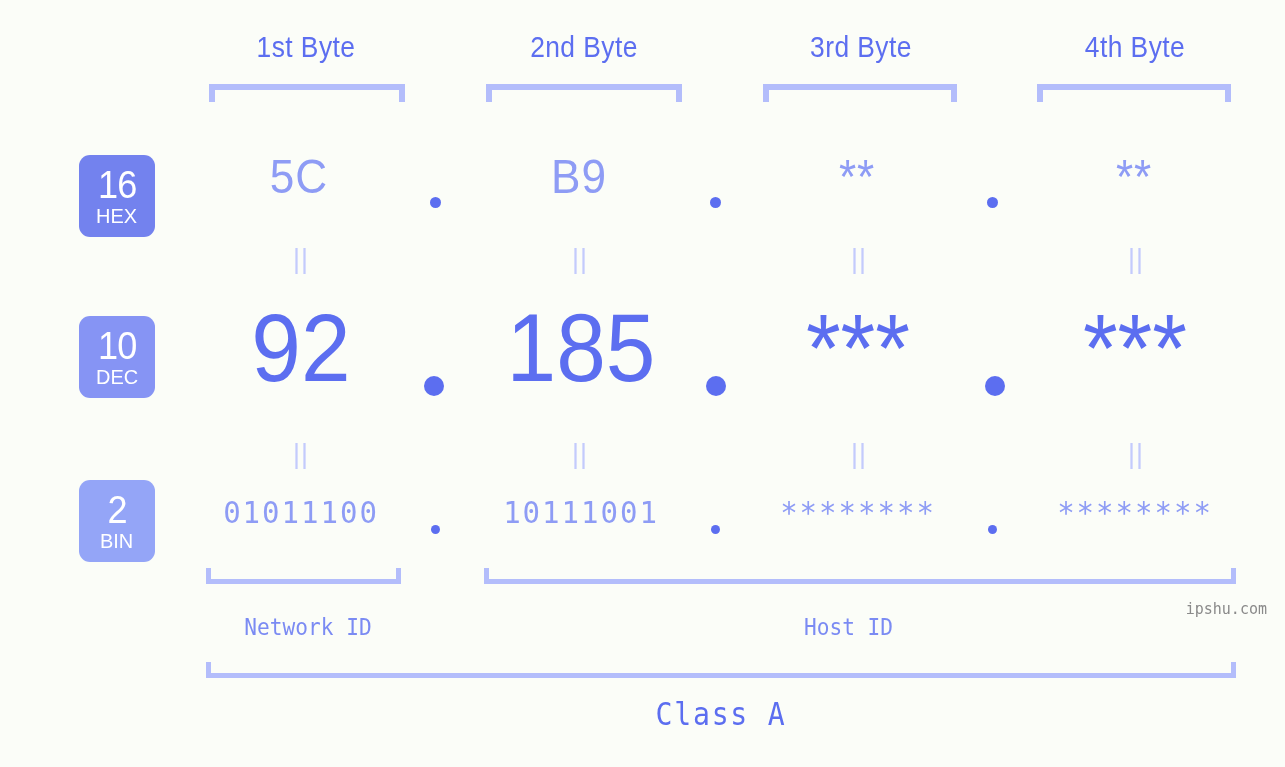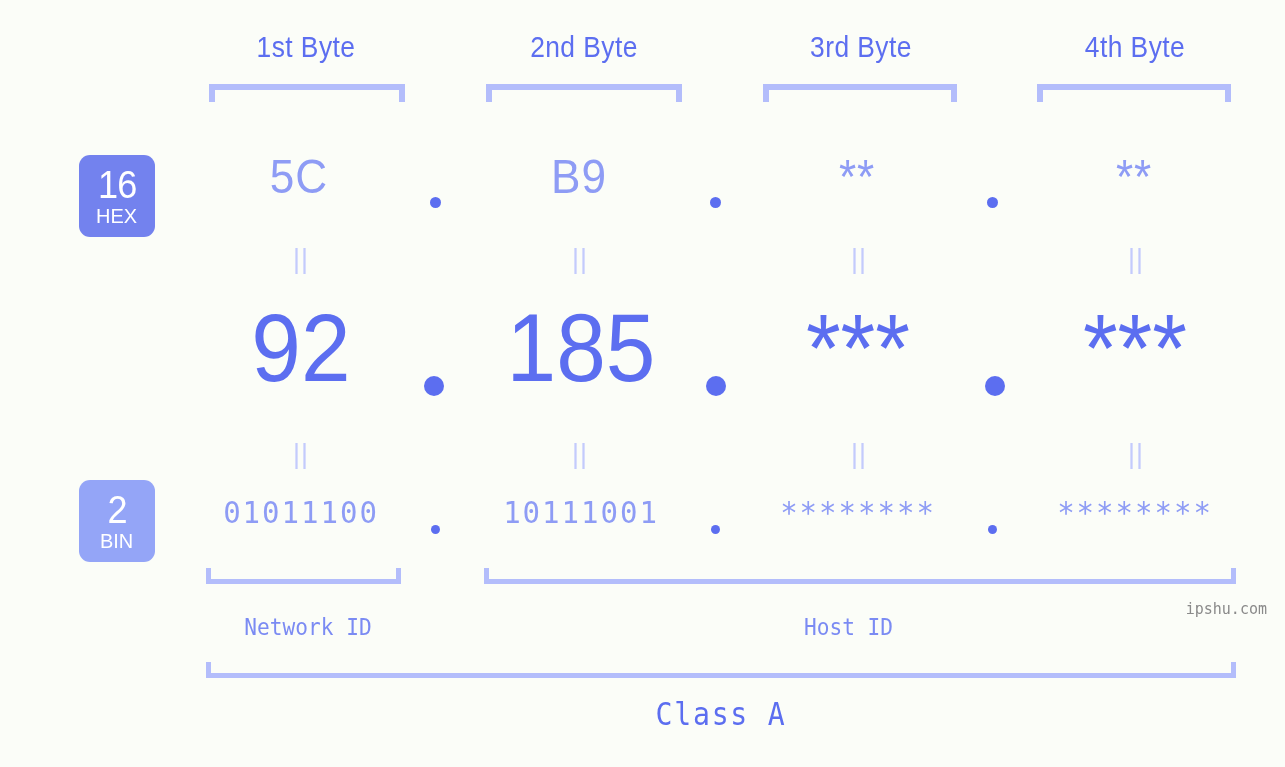--- a/index.html
+++ b/index.html
@@ -214,20 +214,24 @@
     <div class="bracket-top" style="left:209px; width:196px;"></div>
     <div class="bracket-top" style="left:486px; width:196px;"></div>
     <div class="bracket-top" style="left:763px; width:194px;"></div>
     <div class="bracket-top" style="left:1037px; width:194px;"></div>
   </div>
 
   <div class="badge badge-hex">
     <span class="num">16</span>
     <span class="nm">HEX</span>
   </div>
+  <div class="badge badge-dec">
+    <span class="num">10</span>
+    <span class="nm">DEC</span>
+  </div>
   <div class="badge badge-bin">
     <span class="num">2</span>
     <span class="nm">BIN</span>
   </div>
 
   <div class="hex-row">
     <div class="val" style="left:199px; width:200px;">5C</div>
     <div class="dot" style="left:430px;"></div>
     <div class="val" style="left:479px; width:200px;">B9</div>
     <div class="dot" style="left:710px;"></div>

